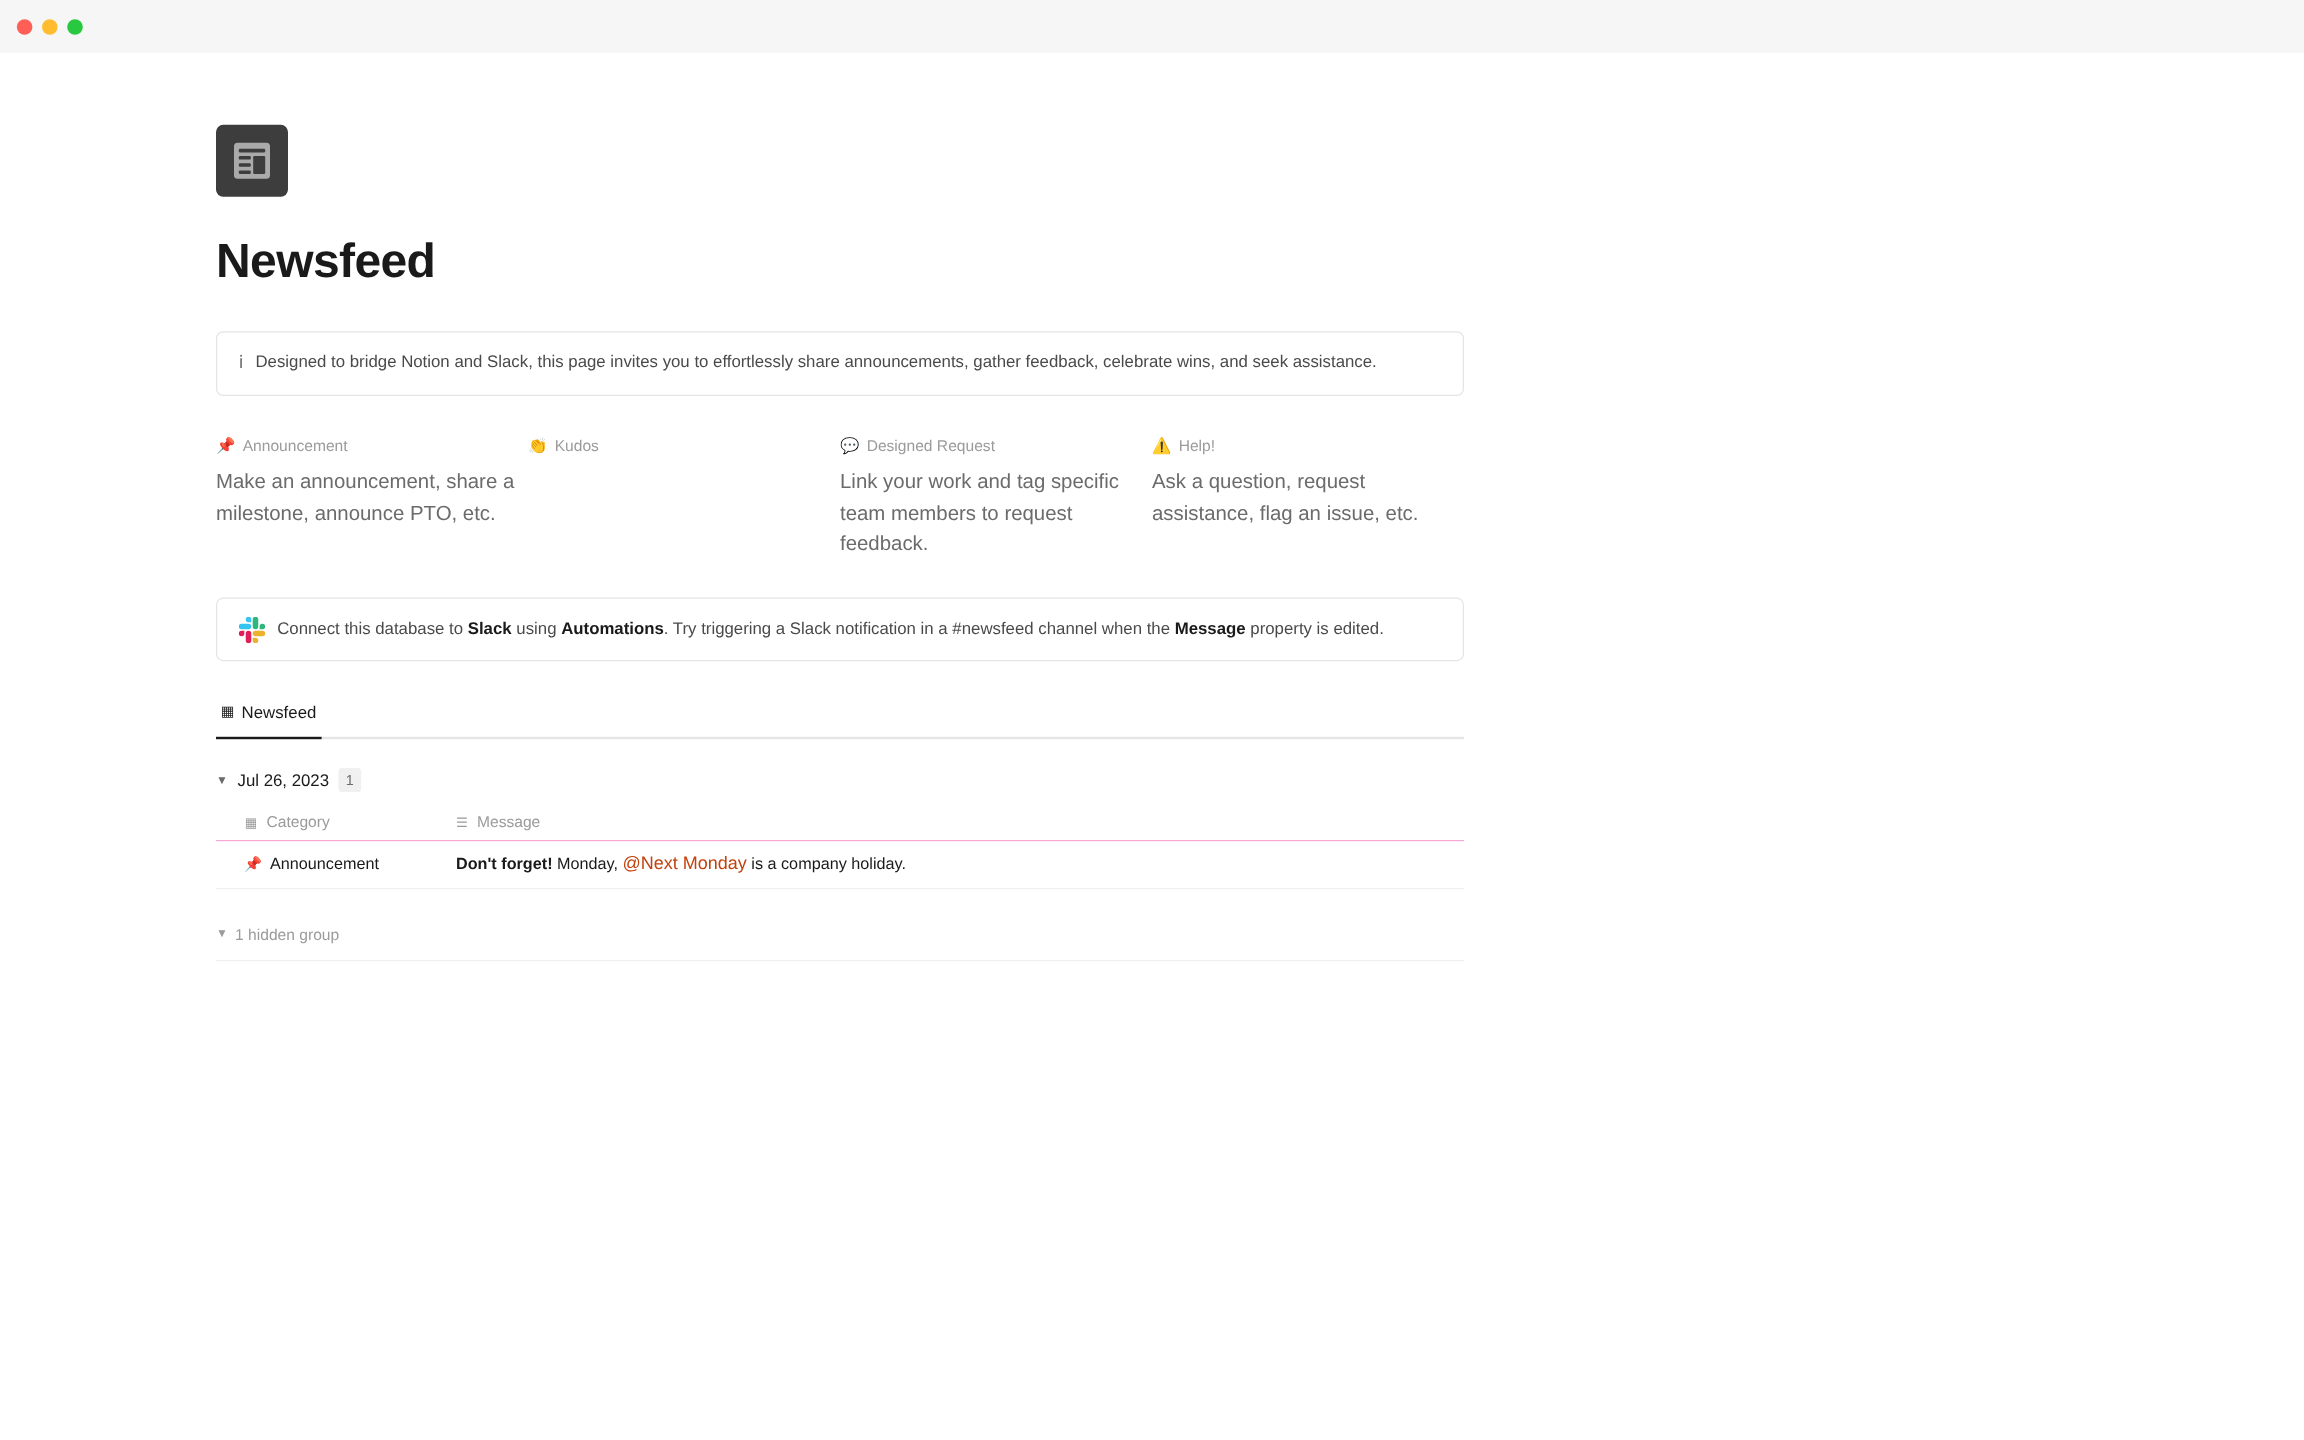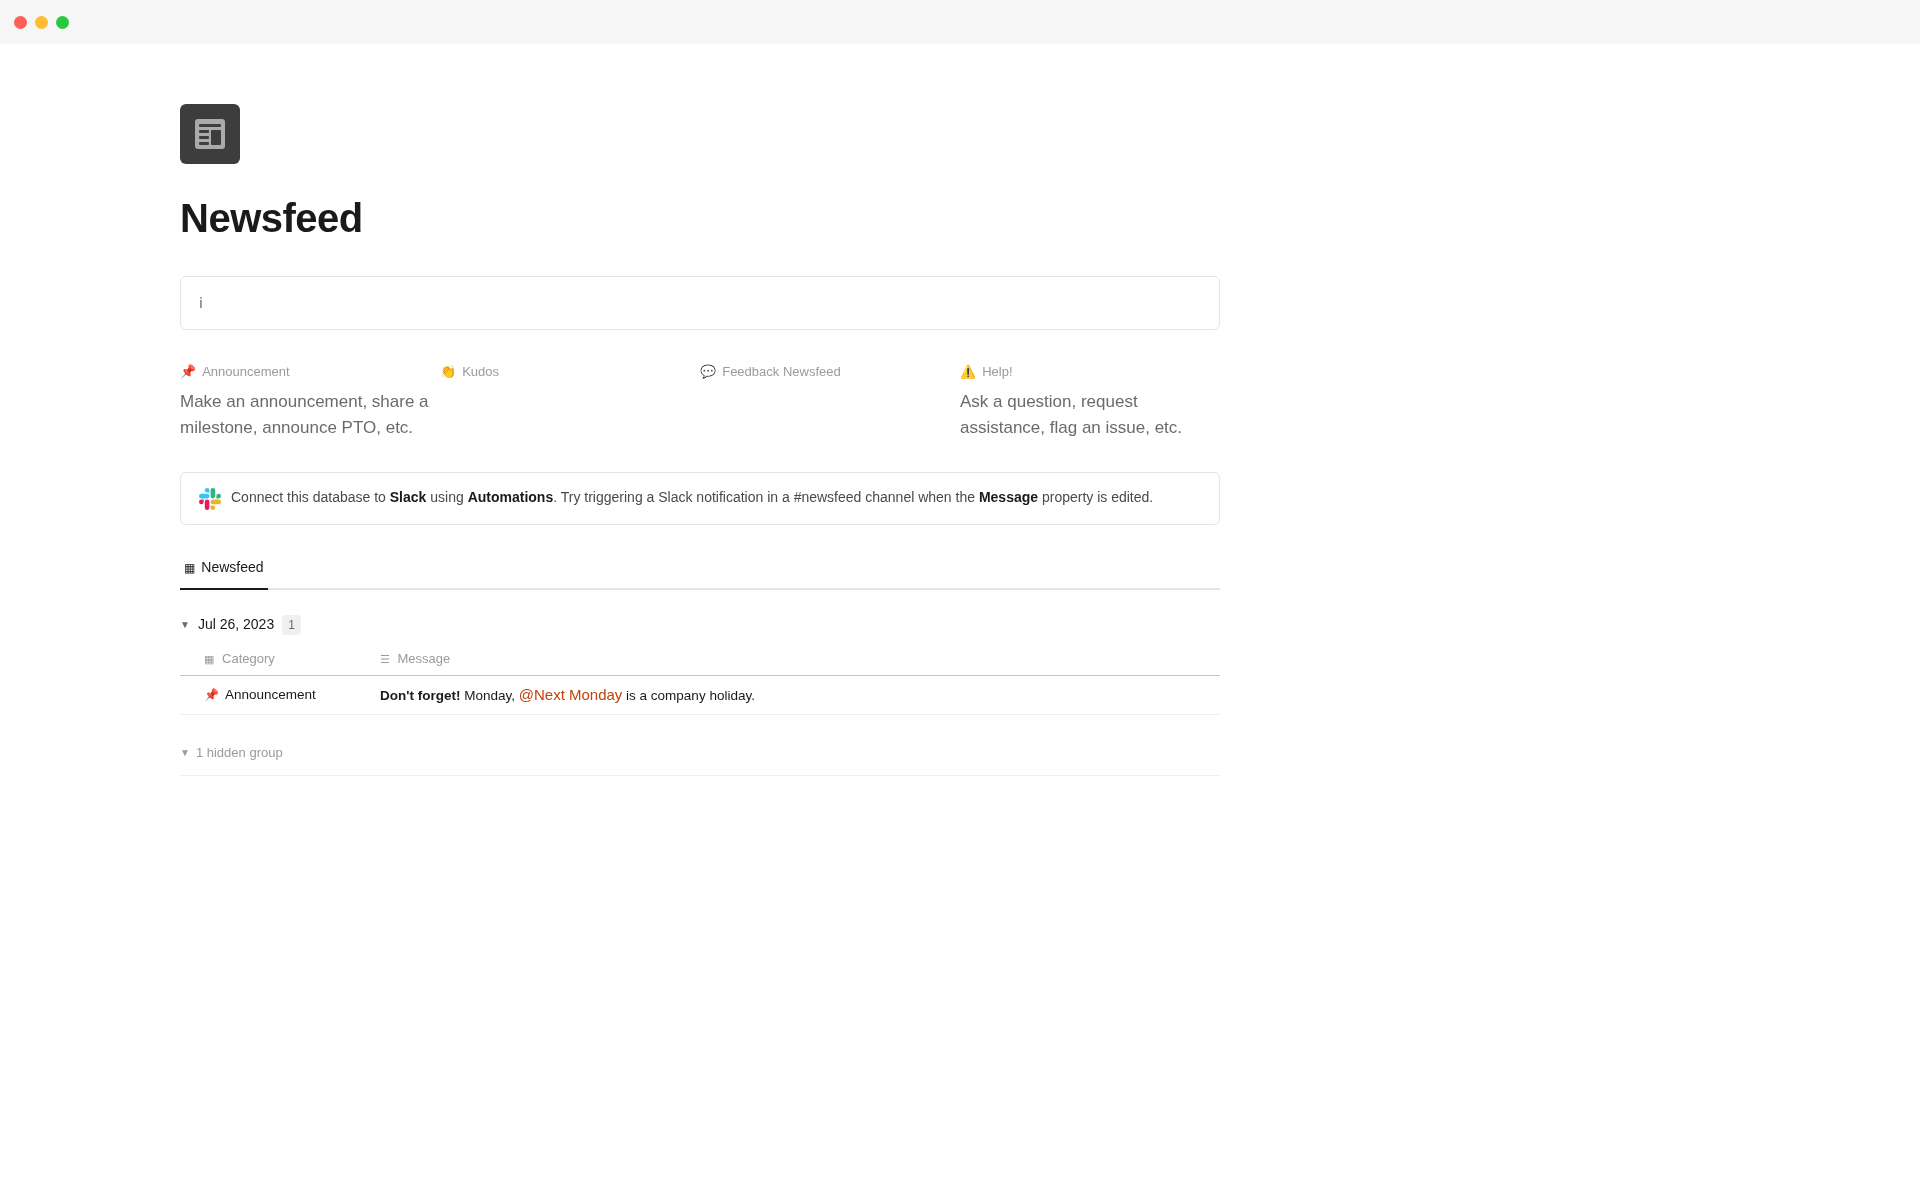--- a/index.html
+++ b/index.html
@@ -289,20 +289,21 @@
       <rect x="7" y="20" width="10" height="3" rx="1" fill="#3d3d3d"></rect>
       <rect x="7" y="26" width="10" height="3" rx="1" fill="#3d3d3d"></rect>
       <rect x="19" y="14" width="10" height="15" rx="1" fill="#3d3d3d"></rect>
     </svg>
   </div>
 
   <h1 class="page-title">Newsfeed</h1>
 
   <div class="info-box">
     <span class="info-icon">ℹ</span>
+    <span>Designed to bridge Notion and Slack, this page invites you to effortlessly share announcements, gather feedback, celebrate wins, and seek assistance.</span>
   </div>
 
   <div class="category-grid">
 
     <div class="category-col">
       <div class="category-header">
         <span class="cat-icon">📌</span>
         <span>Announcement</span>
       </div>
       <div class="category-desc">Make an announcement, share a milestone, announce PTO, etc.</div>
@@ -311,22 +312,23 @@
     <div class="category-col">
       <div class="category-header">
         <span class="cat-icon">👏</span>
         <span>Kudos</span>
       </div>
     </div>
 
     <div class="category-col">
       <div class="category-header">
         <span class="cat-icon">💬</span>
-        <span>Feedback Newsfeed</span>
+        <span>Designed Request</span>
       </div>
+      <div class="category-desc">Link your work and tag specific team members to request feedback.</div>
     </div>
 
     <div class="category-col">
       <div class="category-header">
         <span class="cat-icon warning-icon">⚠️</span>
         <span>Help!</span>
       </div>
       <div class="category-desc">Ask a question, request assistance, flag an issue, etc.</div>
     </div>
 

